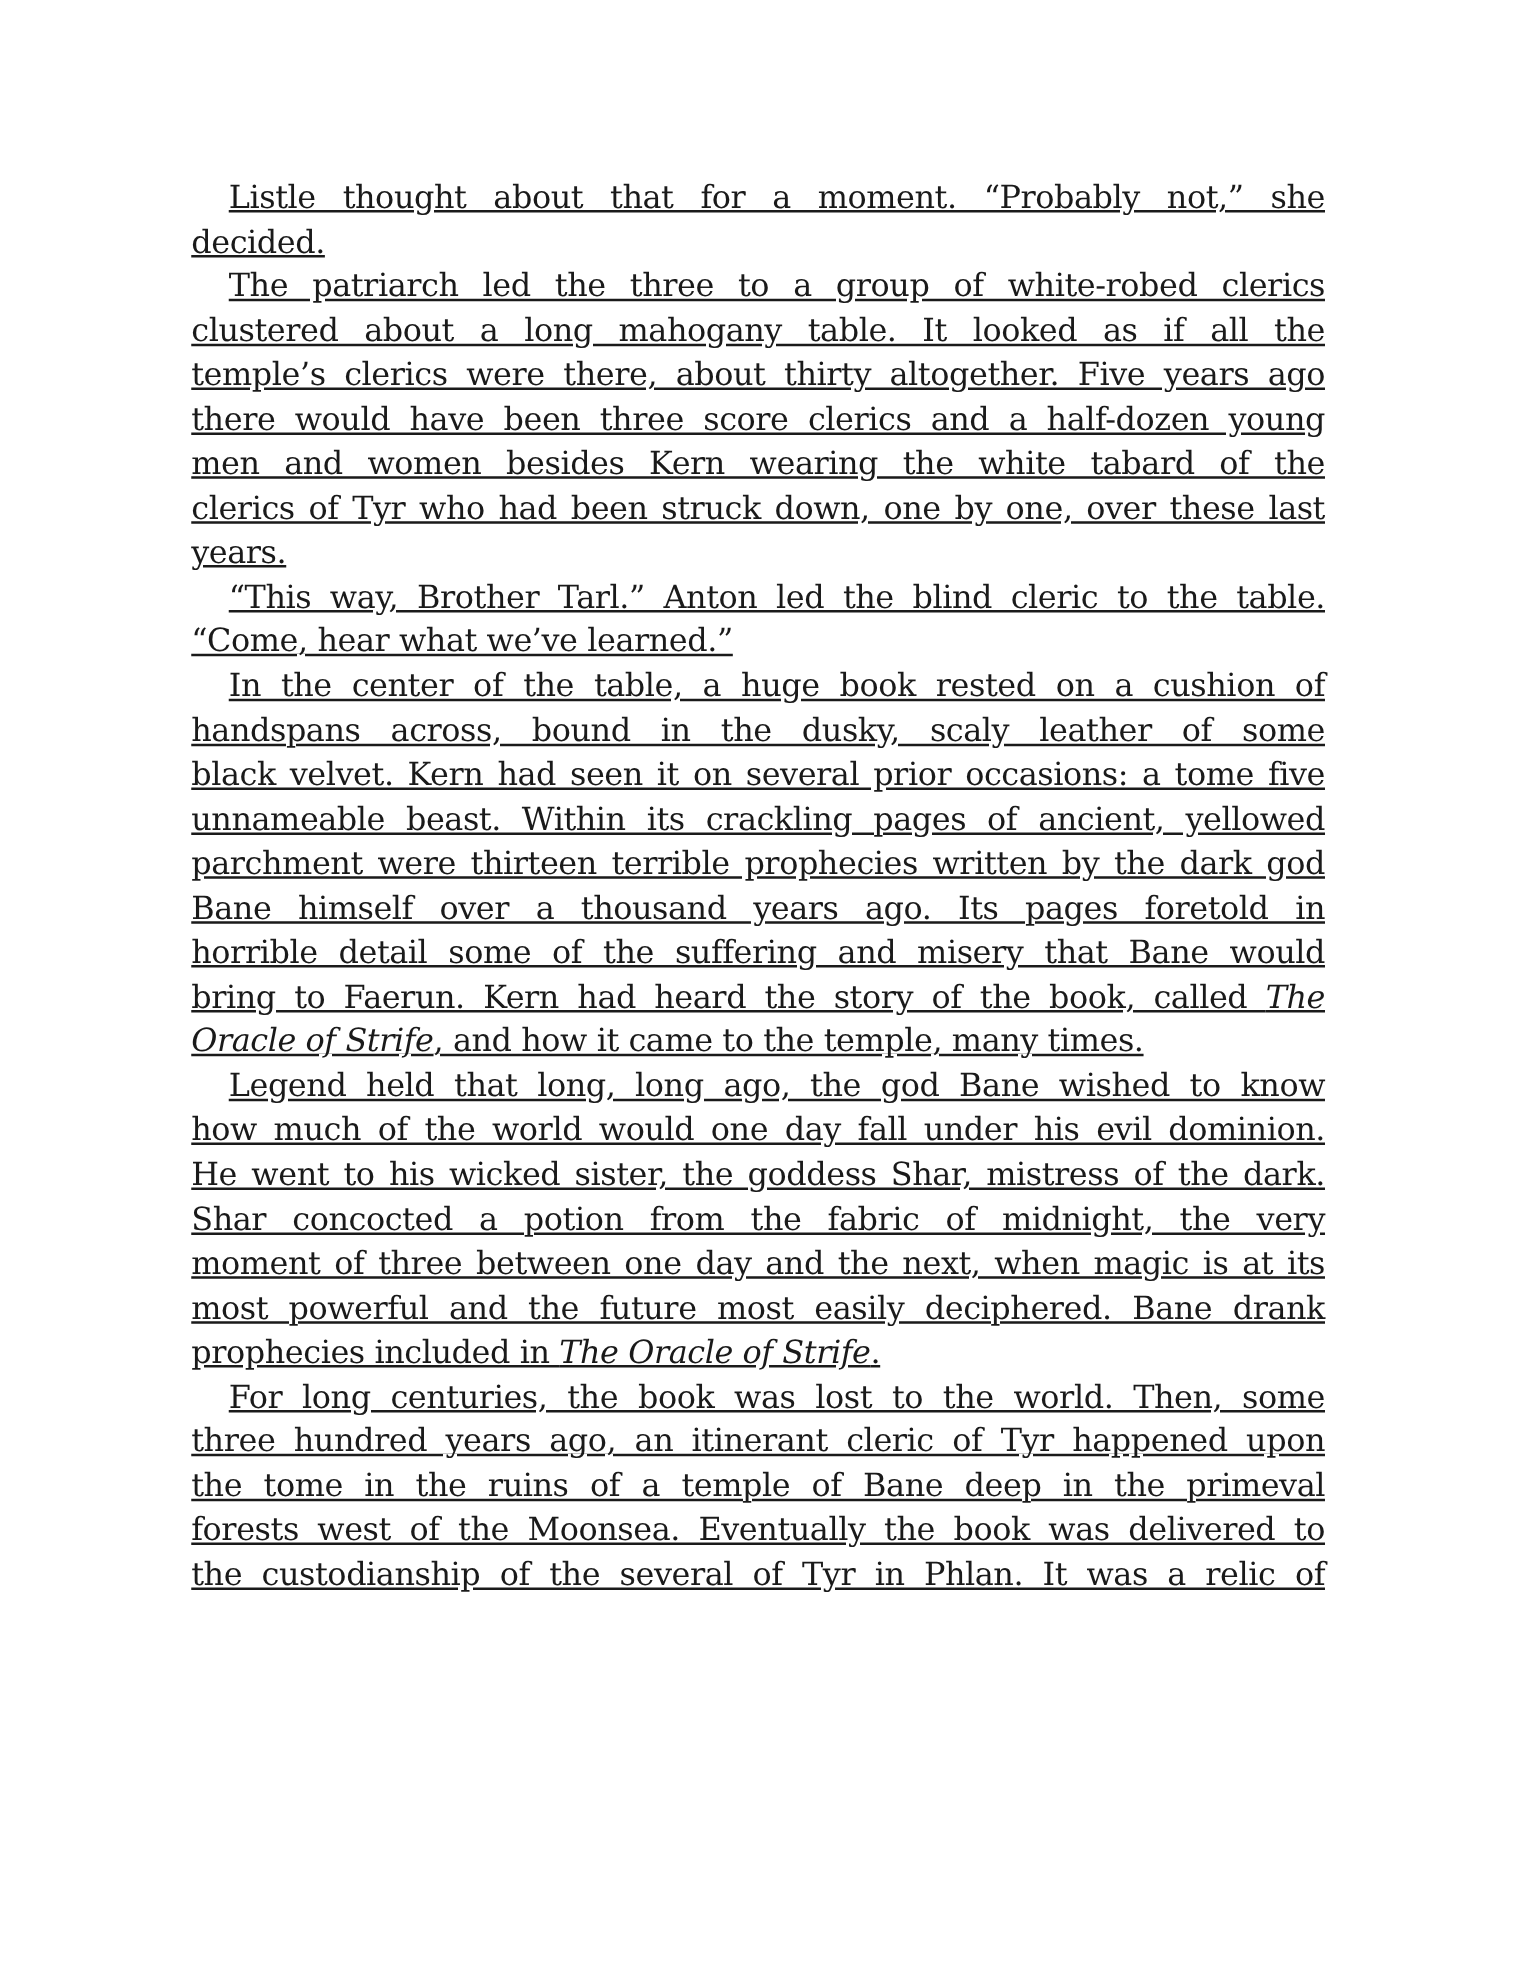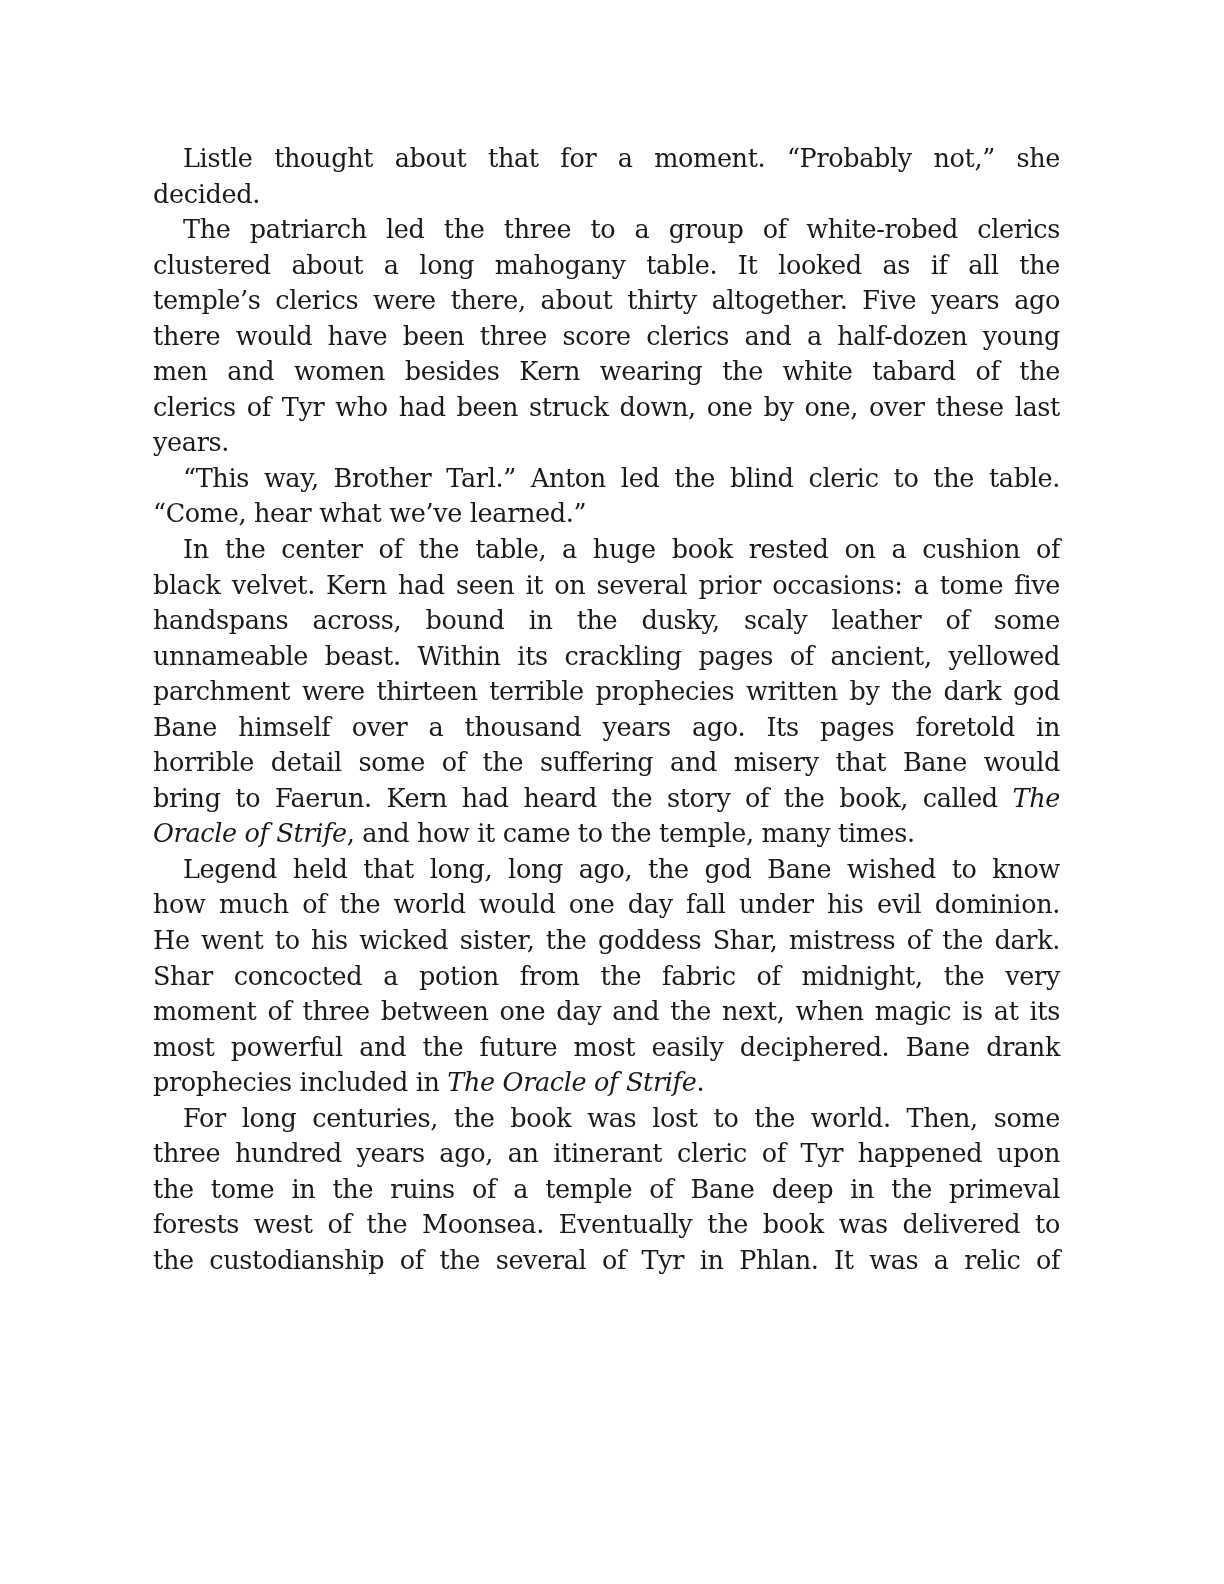--- a/index.html
+++ b/index.html
@@ -28,20 +28,21 @@
       padding: 0;
     }
     .line {
       display: block;
       height: 35.55px;
       line-height: 35.55px;
       white-space: nowrap;
       text-align: justify;
       text-align-last: justify;
       overflow: visible;
+      text-decoration: underline;
     }
     .line.first {
       padding-left: 30px;
     }
     .line.last {
       text-align: left;
       text-align-last: left;
     }
     .ital {
       font-style: italic;
@@ -67,22 +68,22 @@
     <span class="line last">years.</span>
   </p>
 
   <p class="para">
     <span class="line first">“This way, Brother Tarl.” Anton led the blind cleric to the table.</span>
     <span class="line last">“Come, hear what we’ve learned.”</span>
   </p>
 
   <p class="para">
     <span class="line first">In the center of the table, a huge book rested on a cushion of</span>
+    <span class="line">handspans across, bound in the dusky, scaly leather of some</span>
     <span class="line">black velvet. Kern had seen it on several prior occasions: a tome five</span>
-    <span class="line">handspans across, bound in the dusky, scaly leather of some</span>
     <span class="line">unnameable beast. Within its crackling pages of ancient, yellowed</span>
     <span class="line">parchment were thirteen terrible prophecies written by the dark god</span>
     <span class="line">Bane himself over a thousand years ago. Its pages foretold in</span>
     <span class="line">horrible detail some of the suffering and misery that Bane would</span>
     <span class="line"><span>bring to Faerun. Kern had heard the story of the book, called </span><span class="ital">The</span><span></span></span>
     <span class="line last"><span></span><span class="ital">Oracle of Strife</span><span>, and how it came to the temple, many times.</span></span>
   </p>
 
   <p class="para">
     <span class="line first">Legend held that long, long ago, the god Bane wished to know</span>

